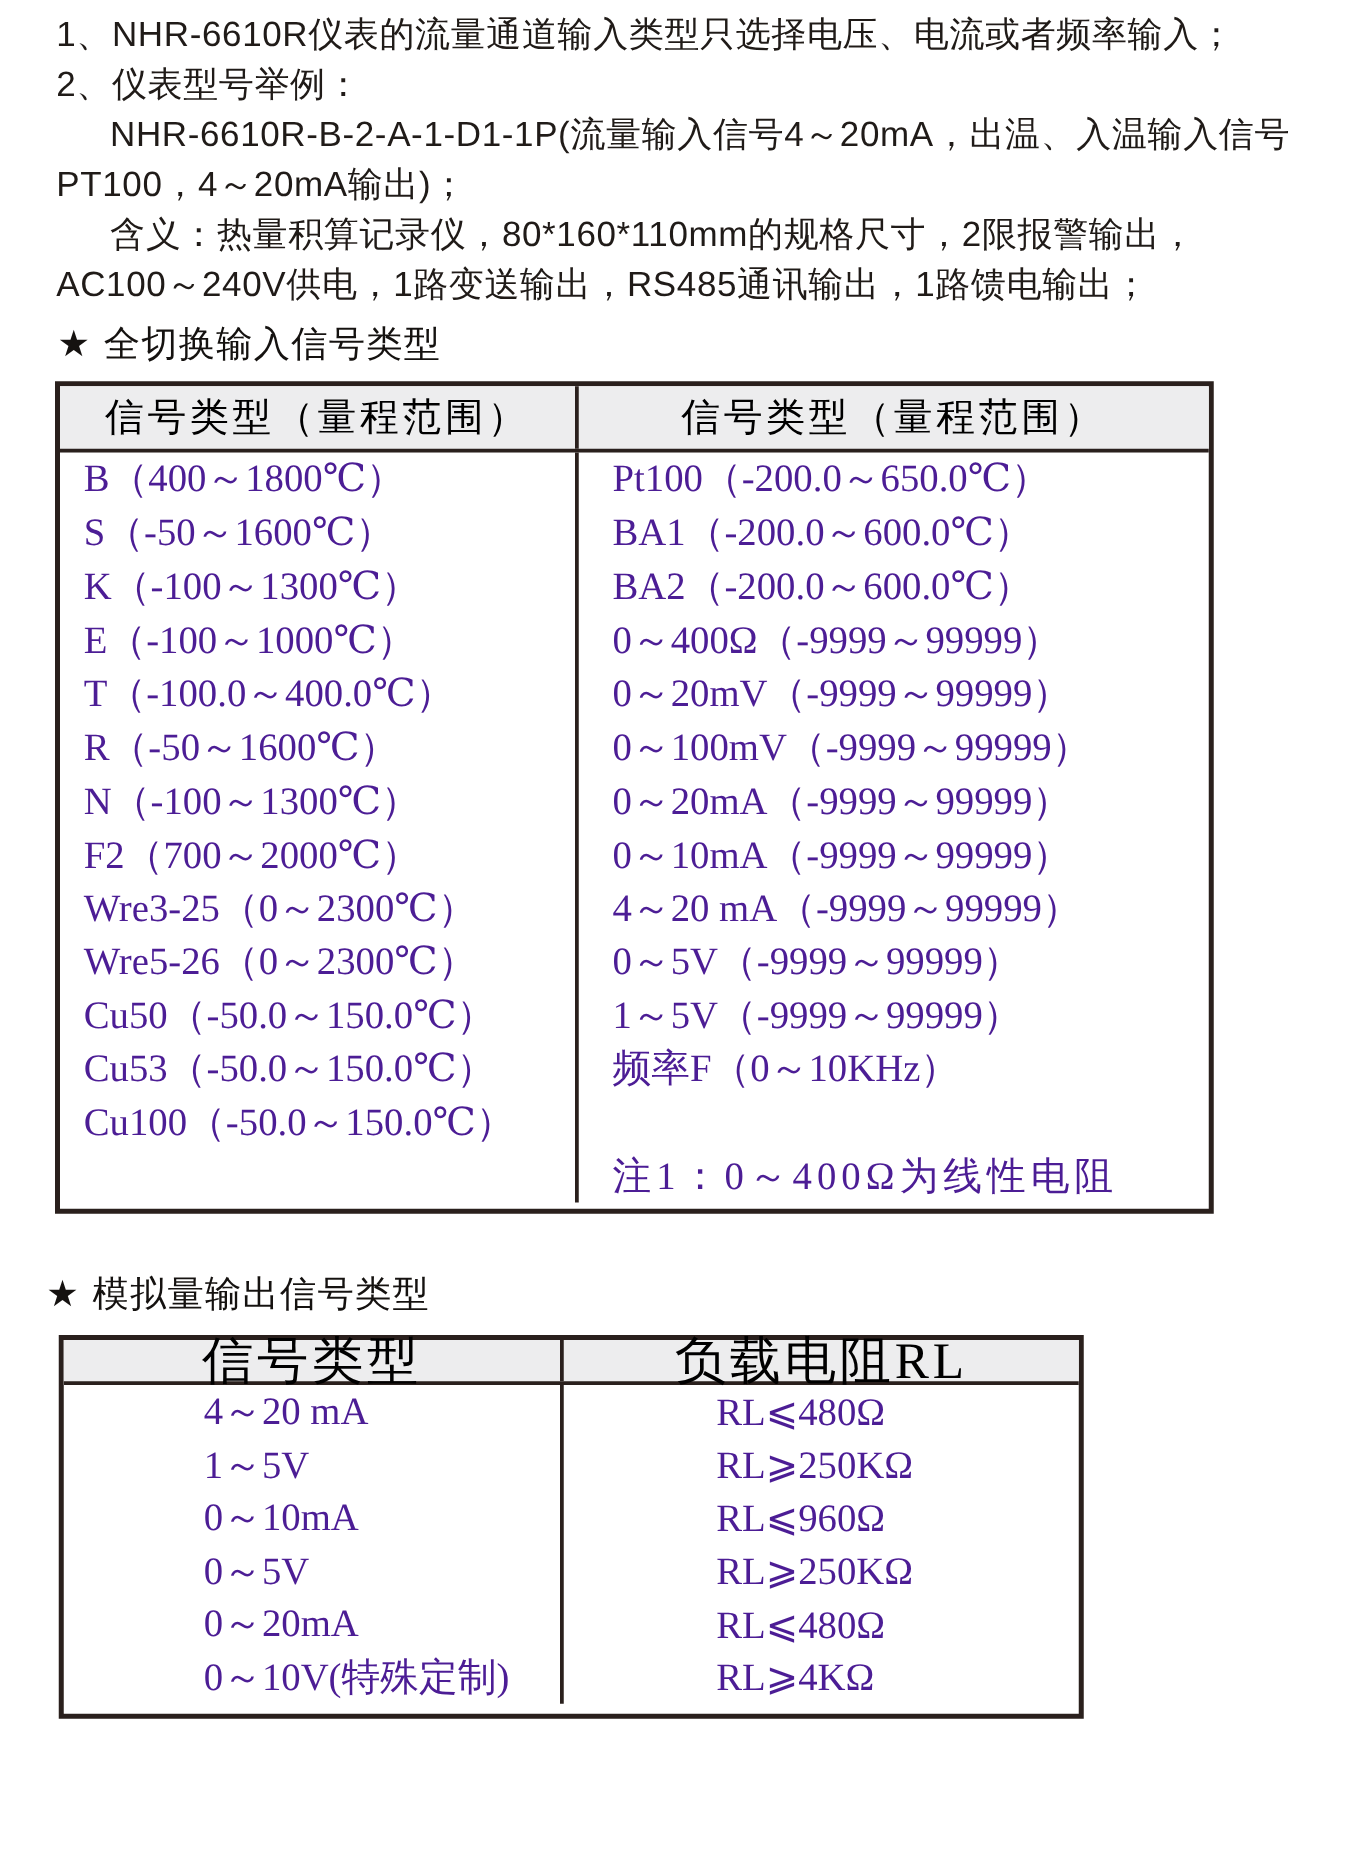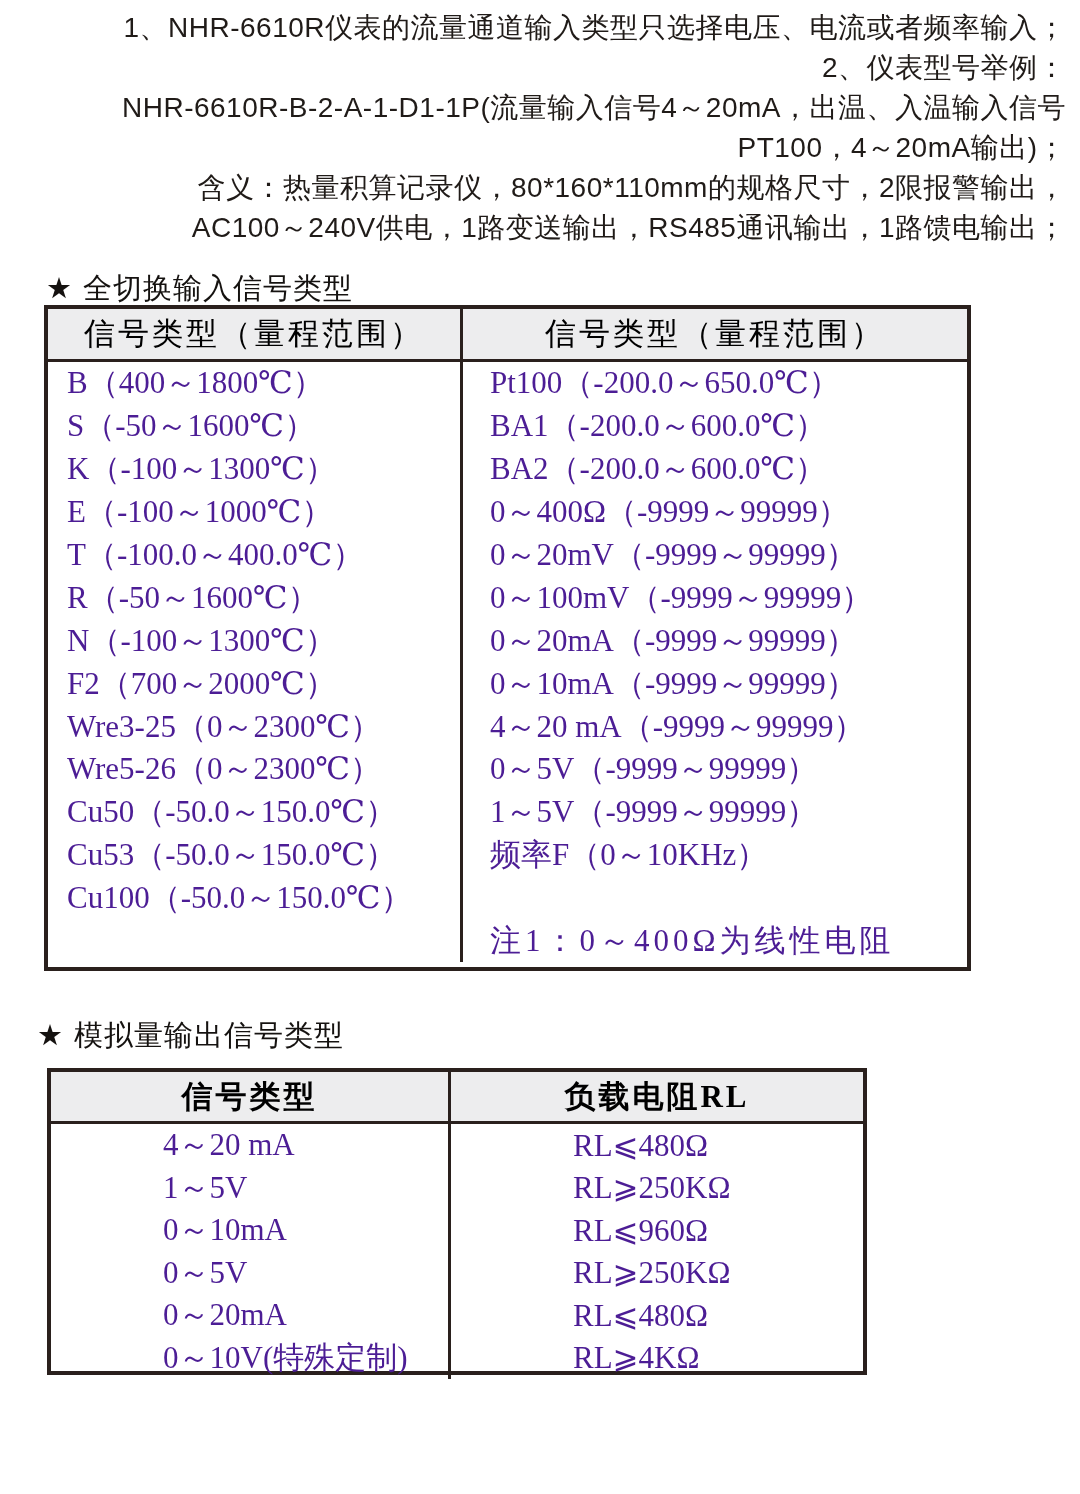--- a/index.html
+++ b/index.html
@@ -16,33 +16,33 @@
 
   
   .notes {
     position: absolute;
     left: 45px; top: 8px; right: 14px;
     font-size: 28px;
     line-height: 40px;
     letter-spacing: 0.5px;
     color: #201b18;
   }
-  .note-line { white-space: nowrap; text-align: right; }
+  .note-line { white-space: nowrap; }
   .note-line.indent { padding-left: 43px; }
 
   
   .sec-heading {
     position: absolute;
     font-size: 29px;
     letter-spacing: 1px;
     color: #151210;
     white-space: nowrap;
   }
   .sec-heading .star { margin-right: 10px; }
-  #heading-1 { left: 46px; top: 269px; font-family: Liberation Serif, serif; }
+  #heading-1 { left: 46px; top: 256px; font-family: Liberation Serif, serif; }
   #heading-2 { left: 37px; top: 1016px; }
 
   
   .doc-table {
     position: absolute;
     box-sizing: border-box;
     border: 4px solid #2a201d;
     background: #ffffff;
     font-family: "Liberation Serif", "DejaVu Serif", serif;
   }
@@ -86,21 +86,21 @@
   #table-1 .tbl-col.left  .trow { padding-left: 19px; }
   #table-1 .tbl-col.right .trow { padding-left: 27px; }
   #table-1 .trow.note-row { letter-spacing: 4px; }
 
   
   #table-2 {
     left: 47px; top: 1068px;
     width: 820px; height: 307px;
     font-size: 31px;
   }
-  #table-2 .tbl-header { height: 52px; font-size: 31px; font-weight: bold; }
+  #table-2 .tbl-header { height: 36px; font-size: 41px; }
   #table-2 .hcell.left  { width: 400px; border-right: 3px solid #2a201d; }
   #table-2 .hcell.right { flex: 1; }
   #table-2 .tbl-col.left  { width: 400px; }
   #table-2 .tbl-col.right { flex: 1; }
   #table-2 .trow { height: 42.5px; }
   #table-2 .tbl-col.left  .trow { padding-left: 112px; }
   #table-2 .tbl-col.right .trow { padding-left: 122px; }
 </style>
 </head>
 <body>

